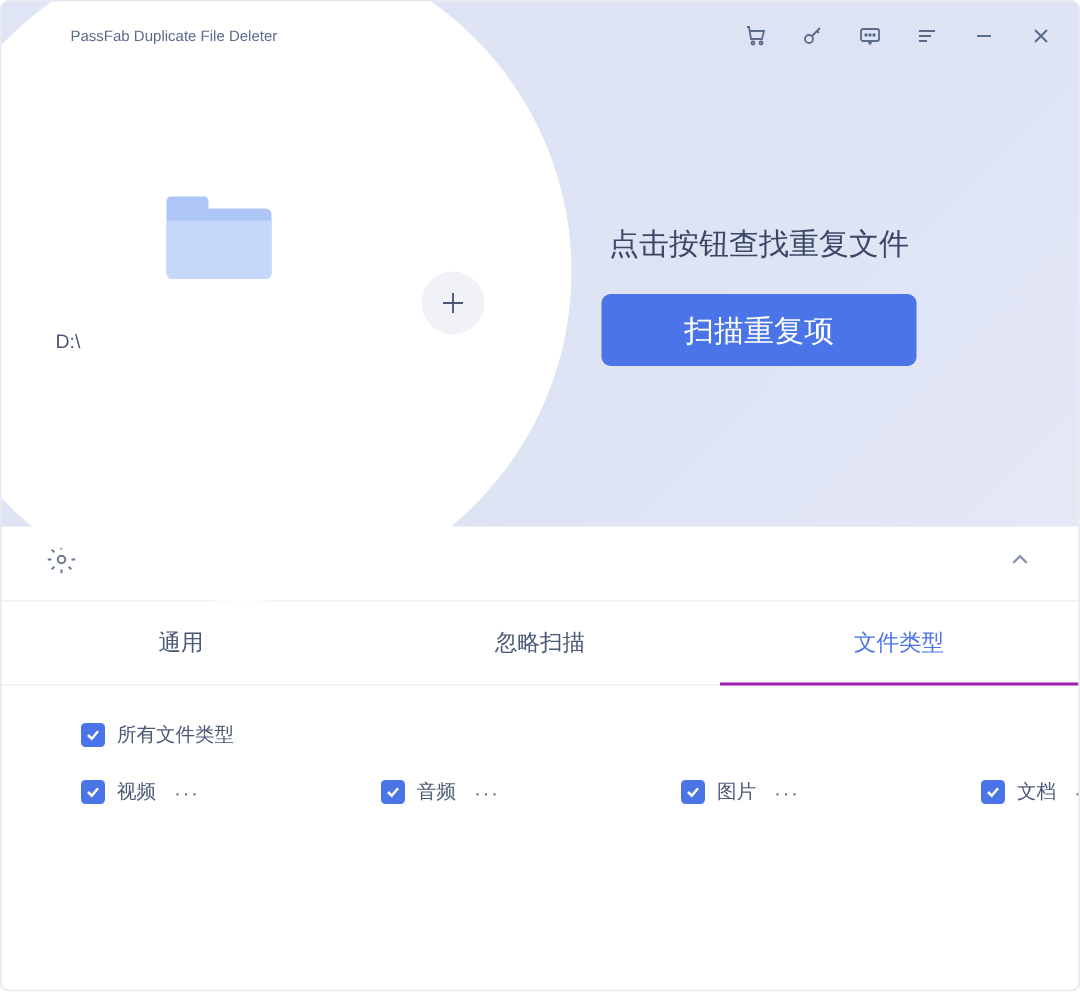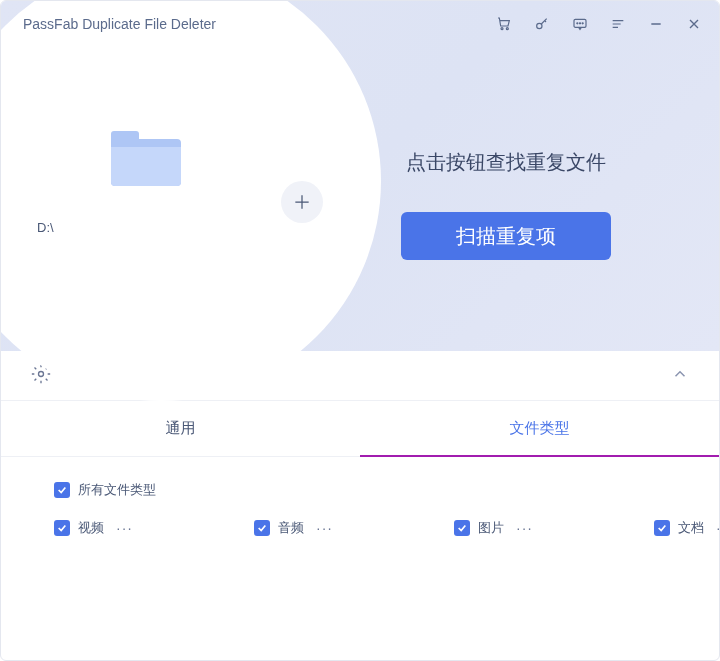--- a/index.html
+++ b/index.html
@@ -1,37 +1,37 @@
 <!DOCTYPE html>
 <html><head>
 <meta charset="utf-8">
 <style>
 * { margin: 0; padding: 0; box-sizing: border-box; }
 body { width: 720px; height: 661px; font-family: "Microsoft YaHei", -apple-system, sans-serif; background: #fff; overflow: hidden; position: relative; }
 .window { width: 720px; height: 661px; border: 1px solid #e4e7ef; border-radius: 6px; position: relative; overflow: hidden; }
 
 
 .titlebar { height: 46px; display: flex; align-items: center; justify-content: space-between; padding: 0 16px 0 22px; position: relative; z-index: 10; }
-.app-title { color: #5b6b8c; font-size: 14px; font-weight: 400; }
+.app-title { color: #5b6b8c; font-size: 10px; font-weight: 400; margin-left: 24px; }
 .titlebar-icons { display: flex; gap: 20px; align-items: center; }
 .titlebar-icon { width: 18px; height: 18px; display: flex; align-items: center; justify-content: center; color: #5b6b8c; cursor: pointer; }
 .titlebar-icon svg { width: 16px; height: 16px; }
 
 
 .upper { height: 350px; position: relative; background: linear-gradient(135deg, #e0e5f5 0%, #dde3f4 50%, #e3e7f6 100%); }
 .curve-white { position: absolute; top: -40px; left: -60px; width: 440px; height: 440px; background: #fff; border-radius: 50%; }
 .folder-area { position: absolute; top: 130px; left: 110px; text-align: center; z-index: 5; }
 .folder-icon { width: 70px; height: 55px; position: relative; margin: 0 auto; }
 .folder-back { position: absolute; top: 8px; left: 0; width: 70px; height: 47px; background: #aec6f5; border-radius: 4px; }
 .folder-tab { position: absolute; top: 0; left: 0; width: 28px; height: 12px; background: #aec6f5; border-radius: 3px 3px 0 0; }
 .folder-front { position: absolute; top: 16px; left: 0; width: 70px; height: 39px; background: #c5d7fa; border-radius: 0 0 4px 4px; }
 .folder-label { margin-top: 34px; color: #4a5876; font-size: 13px; text-align: left; margin-left: -74px; }
 .add-btn { position: absolute; top: 180px; left: 280px; width: 42px; height: 42px; border-radius: 50%; background: #f0f2f8; display: flex; align-items: center; justify-content: center; font-size: 24px; color: #4a5876; cursor: pointer; z-index: 5; }
 .cta { position: absolute; top: 148px; left: 400px; z-index: 5; }
-.cta-heading { font-size: 20px; color: #3a4766; font-weight: 400; margin-bottom: 36px; text-align: center; }
+.cta-heading { font-size: 20px; color: #3a4766; font-weight: 400; margin-bottom: 20px; text-align: center; }
 .scan-btn { width: 210px; height: 48px; background: #4a74e8; color: #fff; font-size: 20px; border: none; border-radius: 6px; cursor: pointer; display: block; margin: 0 auto; }
 
 
 .panel-header { height: 50px; display: flex; align-items: center; justify-content: space-between; padding: 0 30px; border-bottom: 1px solid #eef0f5; }
 .gear { color: #6b7694; cursor: pointer; }
 .chevron-up { color: #8b95b0; cursor: pointer; }
 
 
 .tabs { display: flex; height: 56px; text-align: center; }
 .tab { flex: 1; display: flex; align-items: center; justify-content: center; font-size: 15px; color: #4a5876; cursor: pointer; border-bottom: 1px solid #eef0f5; }
@@ -125,20 +125,21 @@
     </div>
     <div class="chevron-up">
       <svg width="18" height="18" viewBox="0 0 24 24" fill="none" stroke="currentColor" stroke-width="2">
           <path d="M6 15l6-6 6 6"></path>
         </svg>
     </div>
   </div>
 
   <div class="tabs">
     <div class="tab">通用</div>
+    <div class="tab">忽略扫描</div>
     <div class="tab active">文件类型</div>
   </div>
 
   <div class="checkbox-area">
     <div class="cb-row">
       <div class="cb-item">
         <div class="checkbox">
             <svg viewBox="0 0 12 12" fill="none" stroke="#fff" stroke-width="2">
               <path d="M2 6l3 3 5-6"></path>
             </svg>

